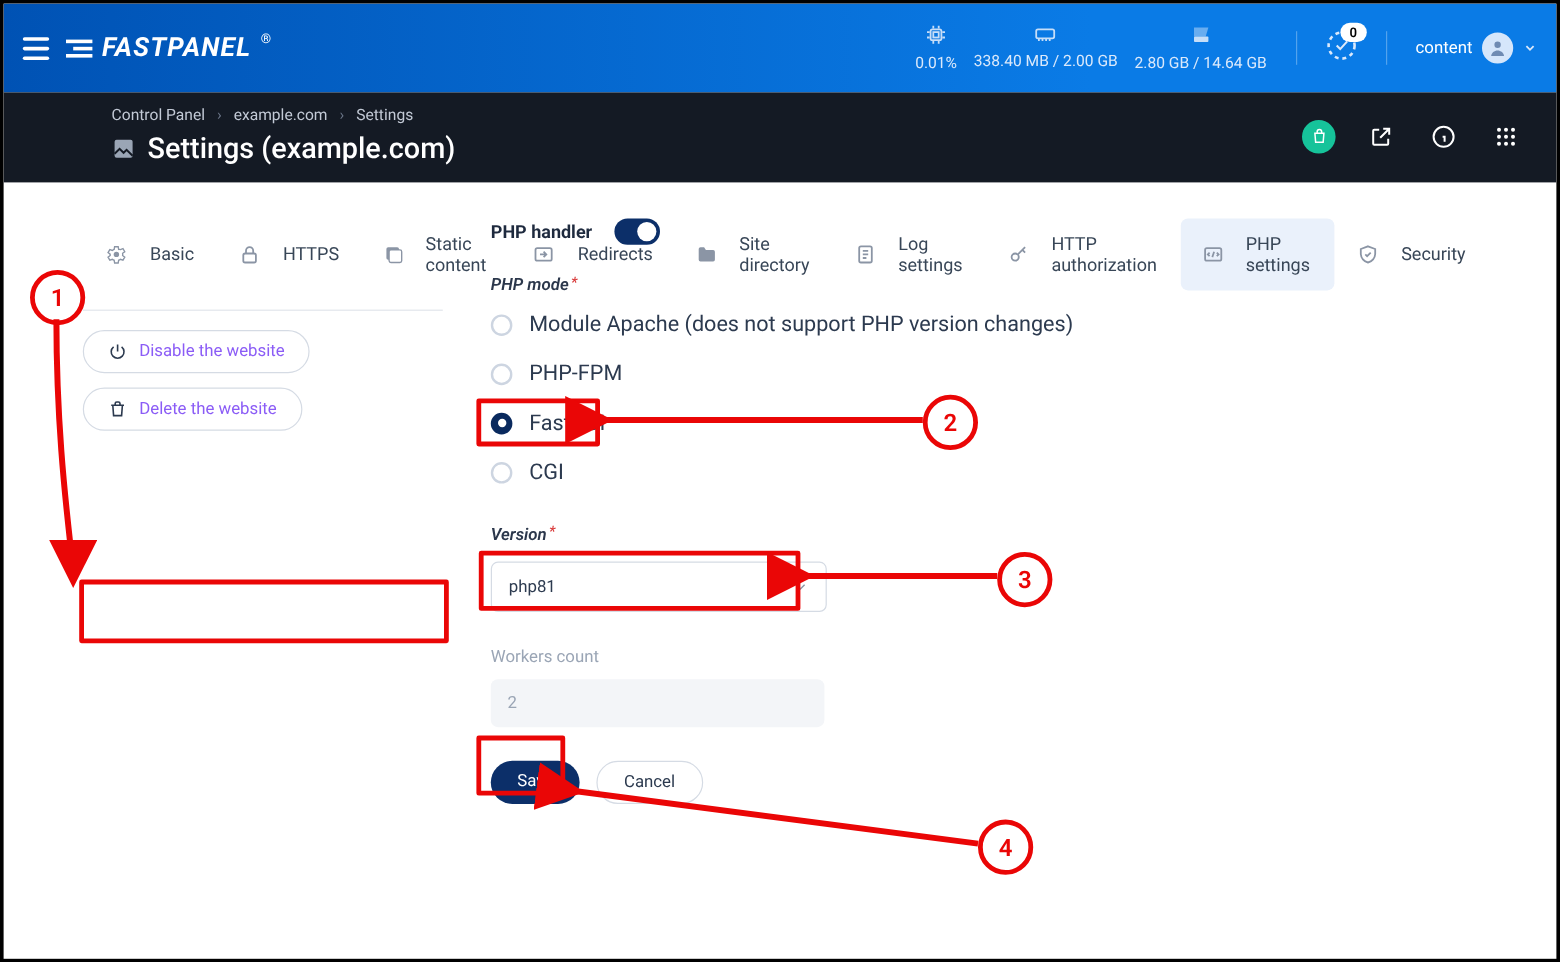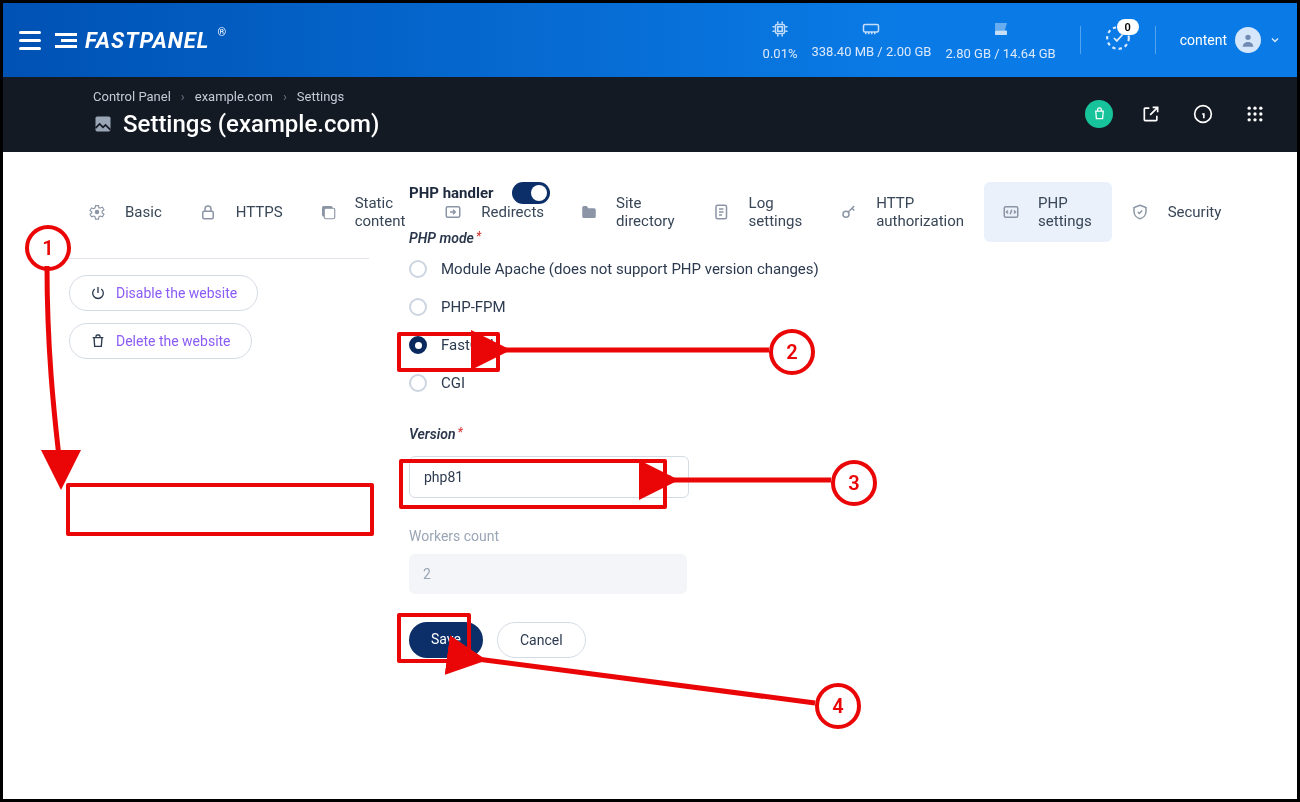--- a/index.html
+++ b/index.html
@@ -55,21 +55,21 @@
   .menu-icon{width:20px;height:20px;display:flex;align-items:center;justify-content:center;color:var(--gr);}
   .divider{height:1px;background:var(--border);margin:16px 0;}
   .pill-btn{display:inline-flex;align-items:center;gap:10px;border:1px solid #d5dbe4;border-radius:24px;padding:9px 20px;font-size:14px;color:#8b5cf6;cursor:pointer;margin-bottom:12px;}
   .content{flex:1;}
   .section-title{display:flex;align-items:center;gap:18px;font-size:15px;font-weight:700;color:#1e2a3e;margin-bottom:26px;}
   .toggle{width:38px;height:22px;background:var(--btn-primary);border-radius:12px;position:relative;cursor:pointer;}
   .toggle::after{content:"";position:absolute;width:16px;height:16px;background:#fff;border-radius:50%;top:3px;right:3px;}
   .field-label{font-size:14px;font-weight:600;color:#2b374b;margin-bottom:14px;font-style:italic;}
   .req{color:#d93a3a;font-size:12px;position:relative;top:-3px;margin-left:2px;}
   .radios{display:flex;flex-direction:column;gap:20px;margin-bottom:34px;}
-  .radio{display:flex;align-items:center;gap:14px;font-size:15px;color:#2c3a4f;cursor:pointer;}
+  .radio{display:flex;align-items:center;gap:14px;font-size:18px;color:#2c3a4f;cursor:pointer;}
   .r-outer{width:18px;height:18px;border:2px solid #cdd5e1;border-radius:50%;display:flex;align-items:center;justify-content:center;box-sizing:border-box;}
   .radio.selected .r-outer{border-color:#0a2a5e;background:#0a2a5e;}
   .radio.selected .r-outer::after{content:"";width:7px;height:7px;background:#fff;border-radius:50%;}
   .select{width:250px;height:40px;border:1px solid #d5dbe4;border-radius:6px;display:flex;align-items:center;justify-content:space-between;padding:0 14px;font-size:14px;color:#2c3a4f;cursor:pointer;}
   .input-dis{width:250px;height:40px;border-radius:6px;background:#f3f5f8;display:flex;align-items:center;padding:0 14px;font-size:14px;color:#9aa5b5;}
   .btn-row{display:flex;gap:14px;margin-top:28px;}
   .btn{border-radius:22px;padding:9px 22px;font-size:14px;cursor:pointer;}
   .btn.primary{background:var(--btn-primary);color:#fff;}
   .btn.secondary{border:1px solid #d5dbe4;color:#2c3a4f;}
   .disabled-label{font-size:14px;color:#9aa5b5;margin:30px 0 10px;}

